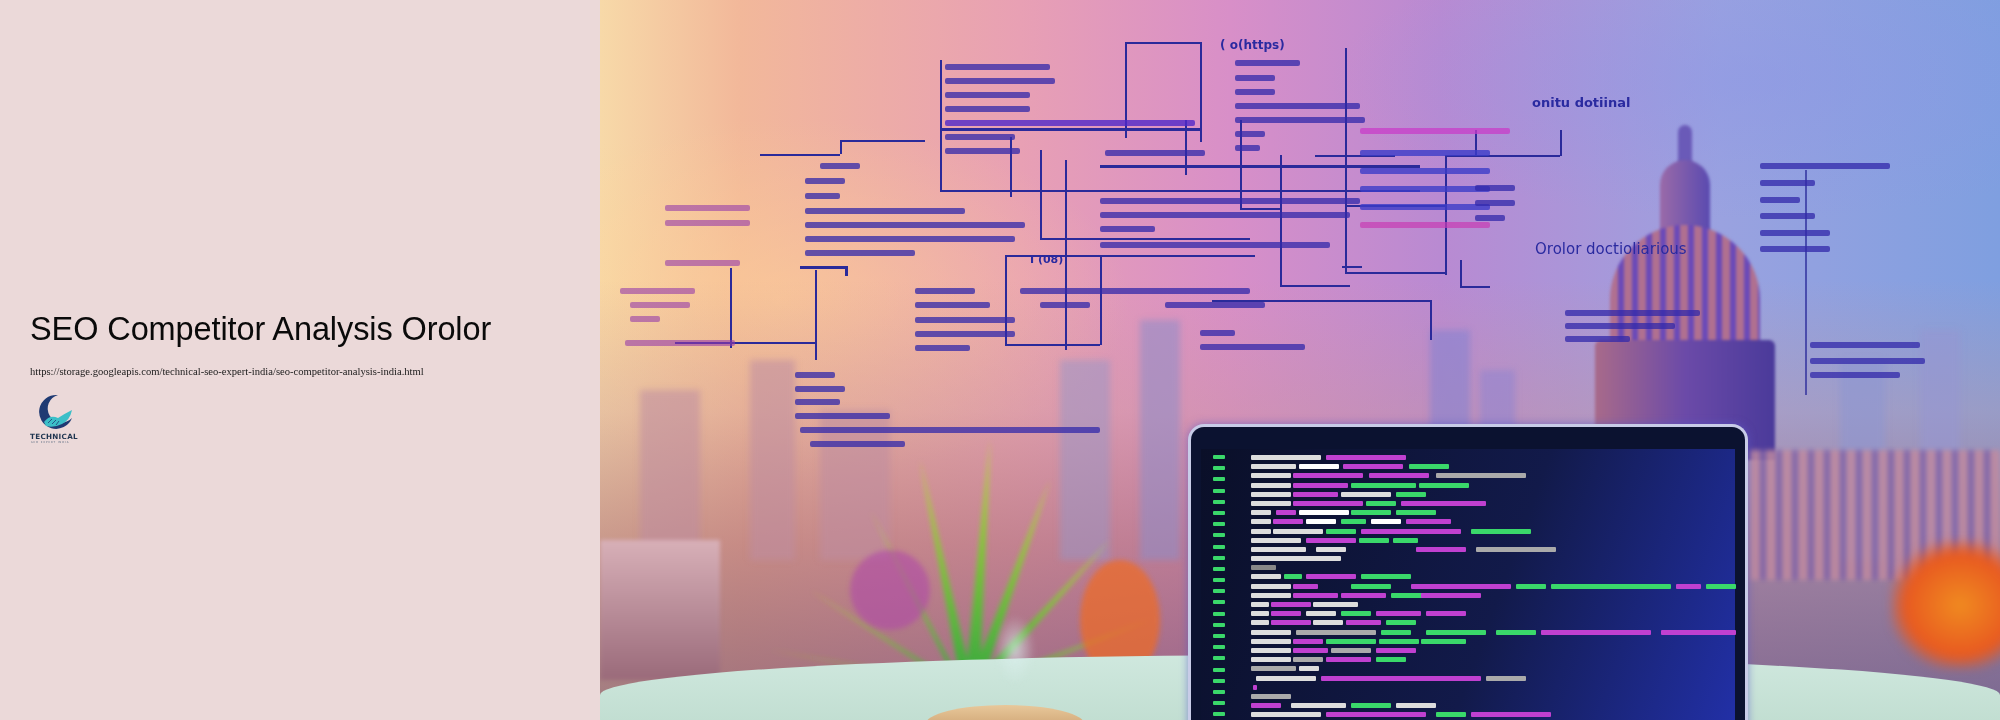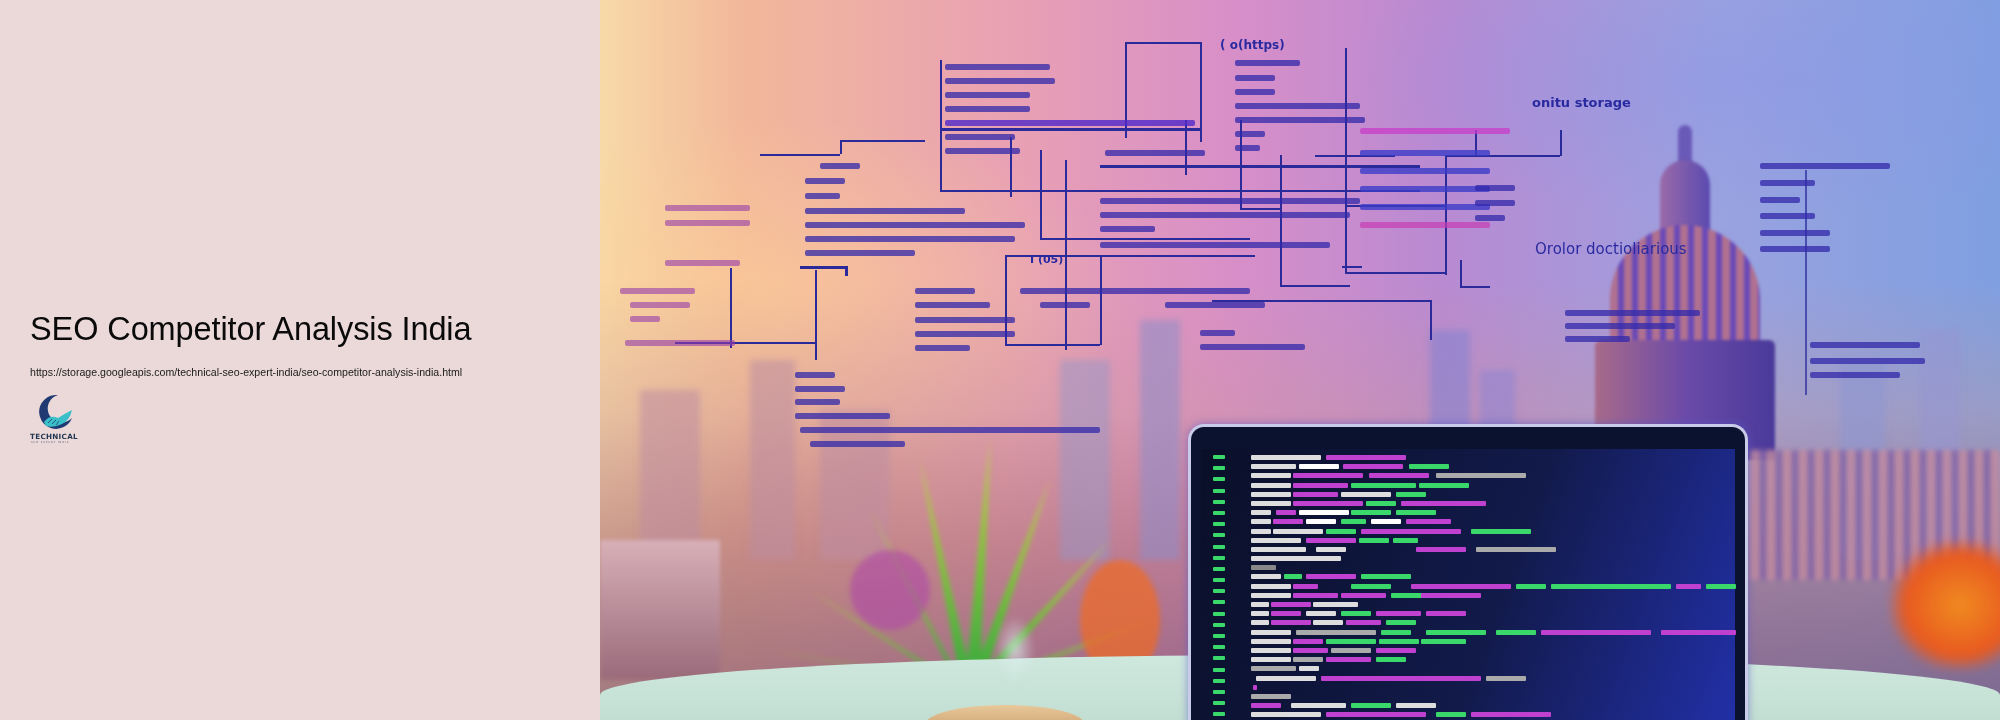--- a/index.html
+++ b/index.html
@@ -11,21 +11,21 @@
       background: #ebd9d9;
     }
     .page-title {
       position: absolute; left: 30px; top: 311px;
       font-size: 32.5px; color: #0a0a0a; font-weight: normal; letter-spacing: -0.1px;
       font-family: "Liberation Sans", sans-serif; white-space: nowrap;
     }
     .page-url {
       position: absolute; left: 30px; top: 366px;
       font-size: 10.6px; color: #1a1a1a; white-space: nowrap;
-      font-family: Liberation Sans, sans-serif;
+      font-family: Liberation Serif, serif;
     }
     .logo {
       position: absolute; left: 28px; top: 392px; width: 52px; height: 54px;
     }
     .logo-text {
       position: absolute; left: 30px; top: 432px; font-size: 7.2px; font-weight: bold;
       color: #1f3550; letter-spacing: 0.3px; font-family: "DejaVu Sans", sans-serif;
     }
     .logo-sub {
       position: absolute; left: 31px; top: 441px; font-size: 2.6px; color: #5a6b80;
@@ -118,21 +118,21 @@
 
     .diagram { position: absolute; inset: 0; }
     .ln { position: absolute; background: #2a2a9a; }
     .txt { position: absolute; height: 6px; border-radius: 2px; background: rgba(50,40,170,0.75); }
     .glyph-label { position: absolute; font-family: "DejaVu Sans", sans-serif; color: #2a2aa0; font-weight: bold; white-space: nowrap; }
   </style>
 </head>
 <body>
 
 <div class="left-panel">
-  <h1 class="page-title">SEO Competitor Analysis India</h1>
+  <h1 class="page-title">SEO Competitor Analysis Orolor</h1>
   <a class="page-url">https://storage.googleapis.com/technical-seo-expert-india/seo-competitor-analysis-india.html</a>
 
   <div class="logo">
     <svg width="52" height="40" viewBox="0 0 52 40">
       <path d="M30 3 A17 17 0 1 0 44 26 A14 14 0 1 1 30 3 Z" fill="#1f3a73"></path>
       <path d="M16 30 Q22 22 30 26 Q36 22 44 18 Q42 28 34 32 Q26 36 18 34 Z" fill="#3bbfc8"></path>
       <path d="M20 31 L24 27 M24 32 L28 28 M28 33 L31 29" stroke="#1f3a73" stroke-width="0.8"></path>
     </svg>
   </div>
   <div class="logo-text">TECHNICAL</div>
@@ -271,23 +271,23 @@
     <div class="txt" style="left:1160px;top:180px;width:55px;"></div>
     <div class="txt" style="left:1160px;top:197px;width:40px;"></div>
     <div class="txt" style="left:1160px;top:213px;width:55px;"></div>
     <div class="txt" style="left:1160px;top:230px;width:70px;"></div>
     <div class="txt" style="left:1160px;top:246px;width:70px;"></div>
     <div class="txt" style="left:1210px;top:342px;width:110px;"></div>
     <div class="txt" style="left:1210px;top:358px;width:115px;"></div>
     <div class="txt" style="left:1210px;top:372px;width:90px;"></div>
 
     <span class="glyph-label" style="left:620px;top:38px;font-size:12px;">( o(https)</span>
-    <span class="glyph-label" style="left:932px;top:95px;font-size:13px;">onitu storage</span>
+    <span class="glyph-label" style="left:932px;top:95px;font-size:13px;">onitu dotiinal</span>
     <span class="glyph-label" style="left:935px;top:240px;font-size:15px;font-weight:normal;">Orolor doctioliarious</span>
-    <span class="glyph-label" style="left:430px;top:253px;font-size:11px;">I (05)</span>
+    <span class="glyph-label" style="left:430px;top:253px;font-size:11px;">I (08)</span>
   </div>
 
   <svg class="plant" viewBox="0 0 420 270">
     <defs>
       <linearGradient id="leaf" x1="0" y1="0" x2="0" y2="1">
         <stop offset="0" stop-color="#b8e030"></stop>
         <stop offset="1" stop-color="#3aa840"></stop>
       </linearGradient>
       <filter id="blr">
           <feGaussianBlur stdDeviation="2.5"></feGaussianBlur>

